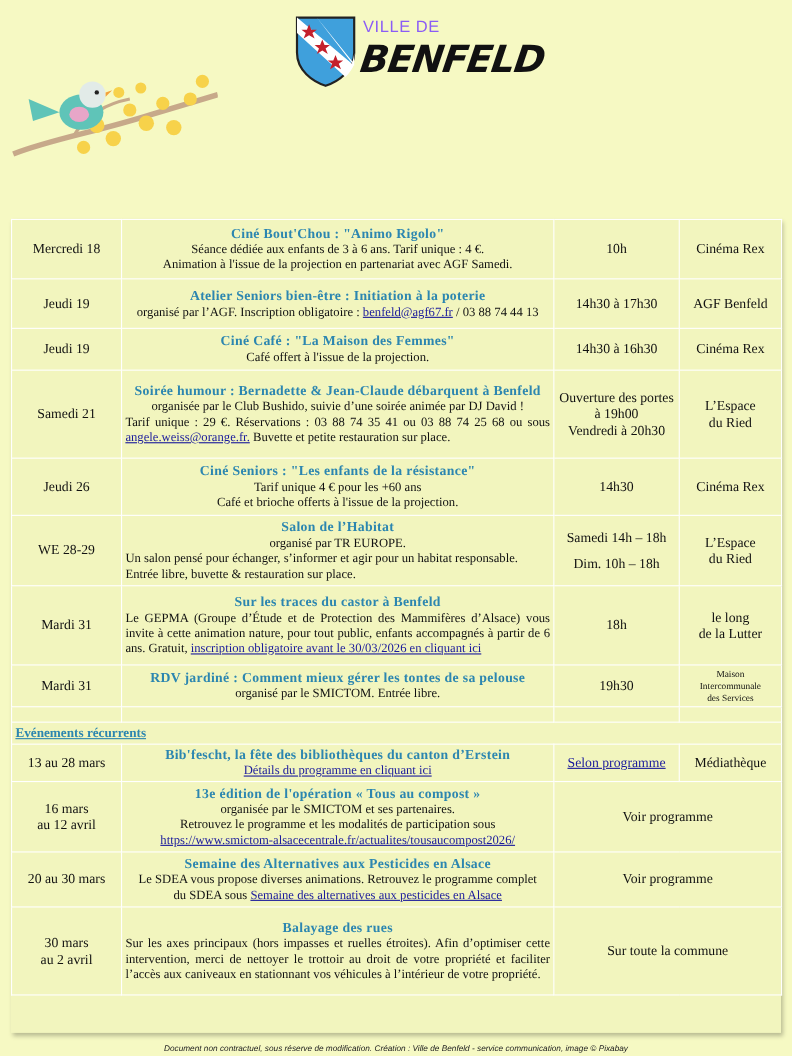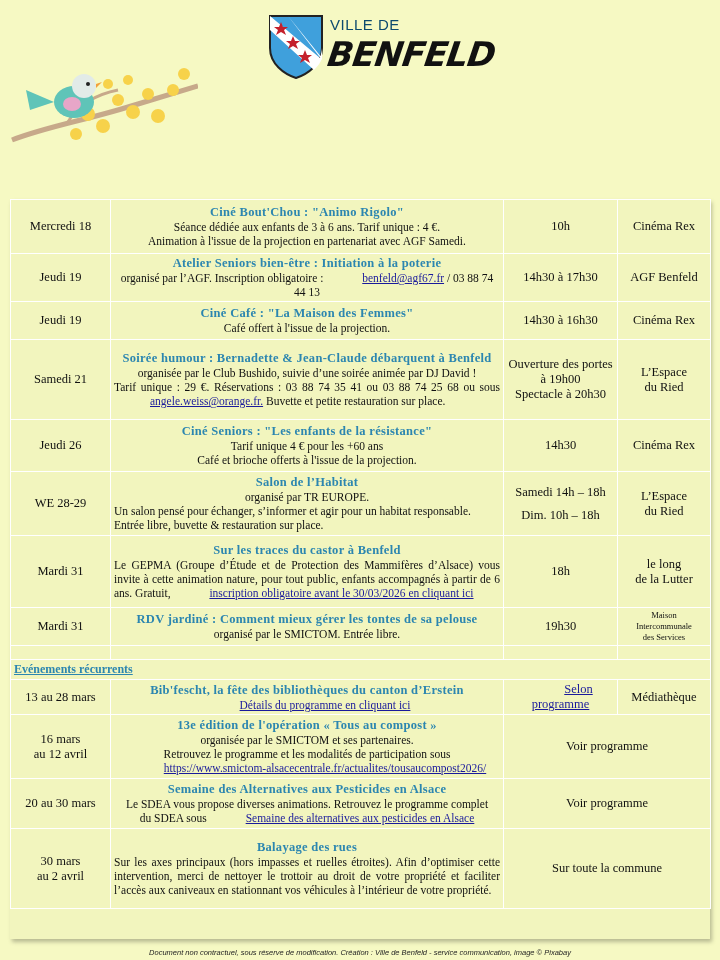--- a/index.html
+++ b/index.html
@@ -1,35 +1,35 @@
 <!DOCTYPE html>
 <html><head>
 <meta charset="utf-8">
 <style>
   html, body { margin:0; padding:0; }
   body { width:720px; height:960px; background:#f6f9c3; font-family:"Liberation Serif", serif; color:#111; position:relative; overflow:hidden; }
   .header { position:absolute; left:0; top:0; width:720px; height:200px; }
   .logo { position:absolute; left:268px; top:14px; width:190px; height:72px; }
   .shield { position:absolute; left:0; top:0; width:56px; height:66px; }
-  .logo .ville { position:absolute; left:62px; top:2px; font-family:"Liberation Sans", sans-serif; font-size:15px; letter-spacing:0.5px; color:#0c4a6e; }
+  .logo .ville { position:absolute; left:62px; top:2px; font-family:"Liberation Sans", sans-serif; font-size:15px; letter-spacing:0.5px; color:#8b5cf6; }
   .logo .benfeld { position:absolute; left:60px; top:20px; font-family:"DejaVu Sans", sans-serif; font-size:34px; font-weight:bold; font-style:italic; color:#111; letter-spacing:-1px; transform:skewX(-8deg); }
   .title-box { position:absolute; left:12px; top:108px; width:698px; height:86px; background:#fbfcdc; border-radius:10px; }
   .title1, .title2 { position:absolute; left:0; width:100%; text-align:center; font-family:"Liberation Sans", sans-serif; font-weight:bold; color:#111; }
   .title1 { top:14px; font-size:17px; }
   .title2 { top:55px; font-size:17.5px; }
   .bird { position:absolute; left:8px; top:64px; width:190px; height:90px; }
 
   .table-wrap { position:absolute; left:10px; top:199px; width:700px; height:740px; background:#f2f5be; box-shadow:2px 3px 4px rgba(0,0,0,0.25); }
   table { border-collapse:collapse; width:700px; table-layout:fixed; }
   td { border:1px solid #ffffff; text-align:center; vertical-align:middle; font-size:12.5px; line-height:15px; padding:2px 3px; }
   col.c1 { width:100px; } col.c2 { width:393px; } col.c3 { width:114px; } col.c4 { width:93px; }
   .ev-title { color:#2c86b0; font-weight:bold; letter-spacing:0.3px; font-size:12.5px; }
   .desc { font-size:11.5px; line-height:14px;text-align:center; }
   .desc.just { text-align:justify; }
-  a { color:#1a1a9c; text-decoration:underline;margin-left:36px; }
+  a { color:#1a1a9c; text-decoration:underline; }
   .small { font-size:8.5px; line-height:11px; }
   .rec-head { text-align:left; font-size:12px; color:#2c86b0; font-weight:bold; text-decoration:underline; }
   .footer { position:absolute; left:0; top:948px; width:720px; text-align:center; font-family:"Liberation Sans", sans-serif; font-style:italic; font-size:7.5px; color:#222; }
 </style>
 </head>
 <body>
 
 <div class="header">
   <div class="logo">
     <svg class="shield" viewBox="0 0 56 66">
@@ -107,21 +107,21 @@
       <tr style="height:80px">
         <td>Samedi 21</td>
         <td>
           <div class="ev-title">Soirée humour : Bernadette &amp; Jean-Claude débarquent à Benfeld</div>
           <div class="desc">organisée par le Club Bushido, suivie d’une soirée animée par DJ David !</div>
           <div class="desc just"><span>Tarif unique : 29 €. Réservations : 03 88 74 35 41 ou 03 88 74 25 68 ou sous </span><a>angele.weiss@orange.fr.</a><span> Buvette et petite restauration sur place.</span></div>
         </td>
         <td>
           <div>Ouverture des portes</div>
           <div>à 19h00</div>
-          <div>Spectacle à 20h30</div>
+          <div>Vendredi à 20h30</div>
         </td>
         <td>
           <div>L’Espace</div>
           <div>du Ried</div>
         </td>
       </tr>
       <tr style="height:52px">
         <td>Jeudi 26</td>
         <td>
           <div class="ev-title">Ciné Seniors : "Les enfants de la résistance"</div>

